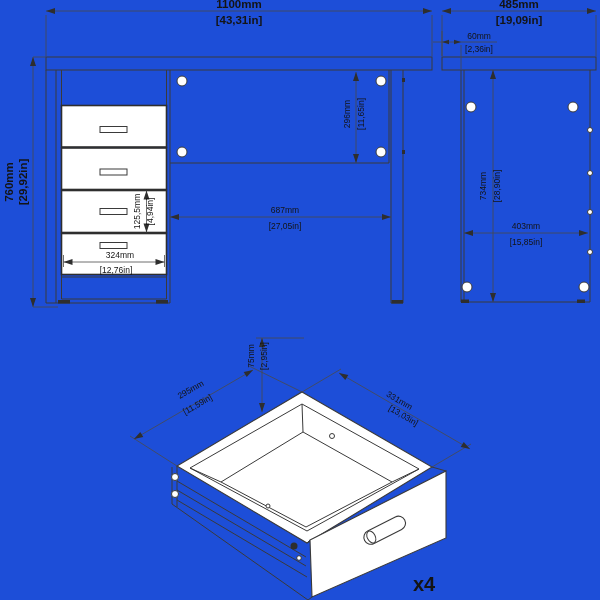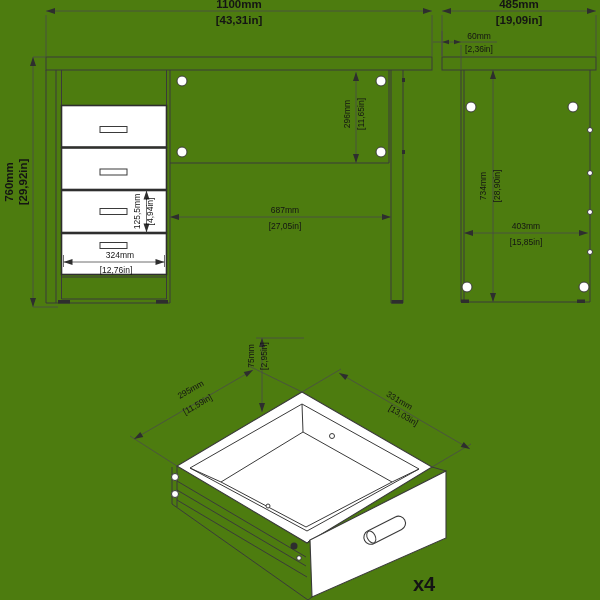--- a/index.html
+++ b/index.html
@@ -1,17 +1,17 @@
 <!DOCTYPE html>
 <html><head>
 <meta charset="utf-8">
 <style>
   html,body{margin:0;padding:0;background:#ffffff;width:600px;height:600px;overflow:hidden;}
   body{font-family:"Liberation Sans", sans-serif;}
-  #stage{position:relative;width:600px;height:600px;background:#4d7c0f;text-decoration:underline;}
+  #stage{position:relative;width:600px;height:600px;background:#1d4ed8;text-decoration:underline;}
   svg{position:absolute;left:0;top:0;}
   svg{stroke-linecap:butt;}
   .ln{stroke:#3a3a3a;stroke-width:1;fill:none;}
   .lnheavy{stroke:#2e2e2e;stroke-width:1.6;fill:#ffffff;}
   .face{stroke:#3a3a3a;stroke-width:1.1;fill:#ffffff;}
   .dim{stroke:#4a4a4a;stroke-width:0.8;fill:none;}
   .solid{fill:#2e2e2e;stroke:none;}
   .hole{stroke:#3a3a3a;stroke-width:1;fill:#ffffff;}
   text{fill:#141414;}
   .t-big{font-size:11.5px;font-weight:bold;}

